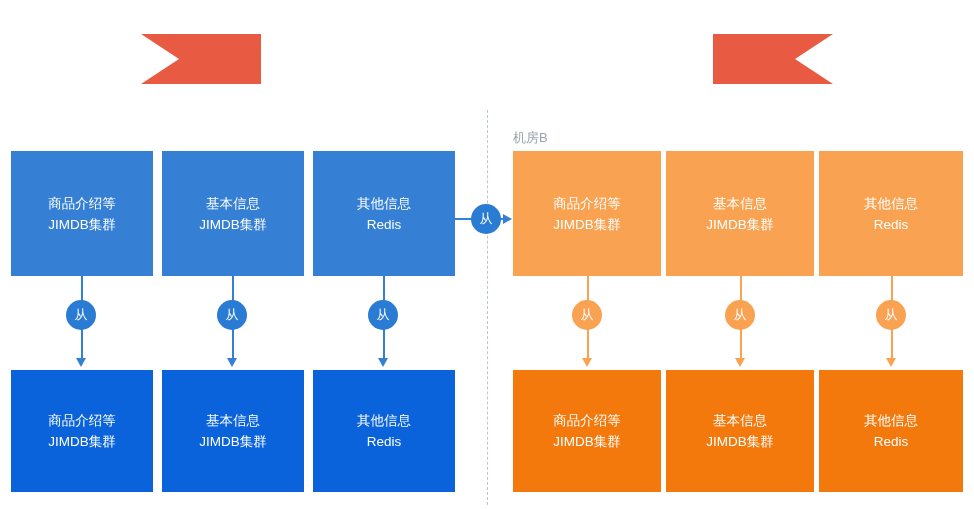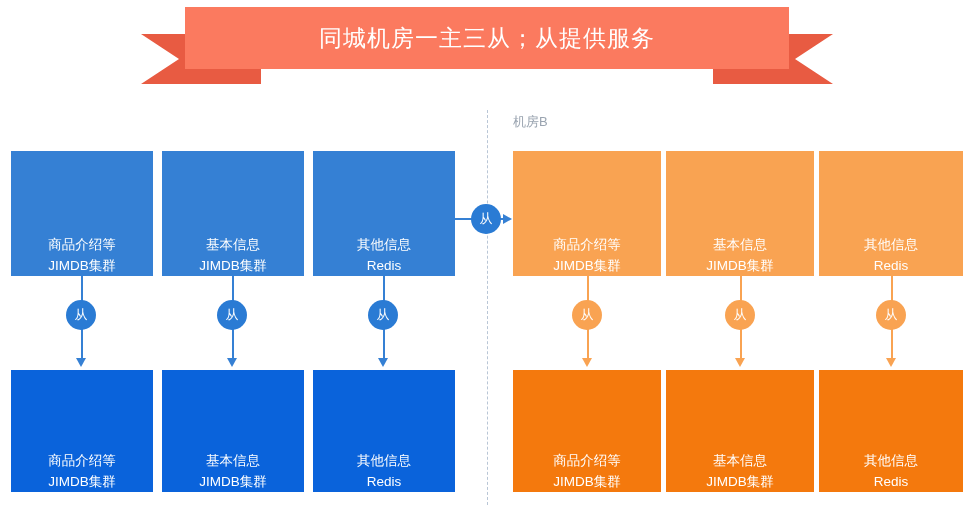--- a/index.html
+++ b/index.html
@@ -61,39 +61,39 @@
 
   
   .zone-label {
     position: absolute;
     top: 113px;
     font-size: 13px;
     color: #9aa4b0;
     white-space: nowrap;
   }
   .zone-label.a { left: 411px; margin-top: 40px; }
-  .zone-label.b { left: 513px; }
+  .zone-label.b { left: 513px; margin-top: 16px; }
 
   .divider {
     position: absolute;
     left: 487px;
     top: 110px;
     width: 0px;
     height: 395px;
     border-left: 1px dashed #b9c6d6;
   }
 
   
   .node {
     position: absolute;
     box-sizing: border-box;
     display: flex;
     flex-direction: column;
     align-items: center;
-    justify-content: flex-end;
+    justify-content: center;
     color: #ffffff;
     font-size: 13.5px;
     line-height: 21px;
     text-align: center;
   }
   .node .l1, .node .l2 { display: block; white-space: nowrap; }
 
   .node.blue-top   { background: #3580d4; }
   .node.blue-bot   { background: #0a63db; }
   .node.orange-top { background: #f9a352; }
@@ -146,23 +146,20 @@
   .badge.orange { background: #f9a352; }
 </style>
 </head>
 <body>
 
 <div id="canvas">
 
   <div class="ribbon">
     <div class="ribbon-tail left"></div>
     <div class="ribbon-tail right"></div>
-    <div class="ribbon-band">
-      <span class="ribbon-title">同城机房一主三从；从提供服务</span>
-    </div>
   </div>
 
   <div class="zone-label a">机房A</div>
   <div class="zone-label b">机房B</div>
   <div class="divider"></div>
 
   <div class="node blue-top" style="left:11px; top:151px; width:142px; height:125px;">
     <span class="l1">商品介绍等</span>
     <span class="l2">JIMDB集群</span>
   </div>

